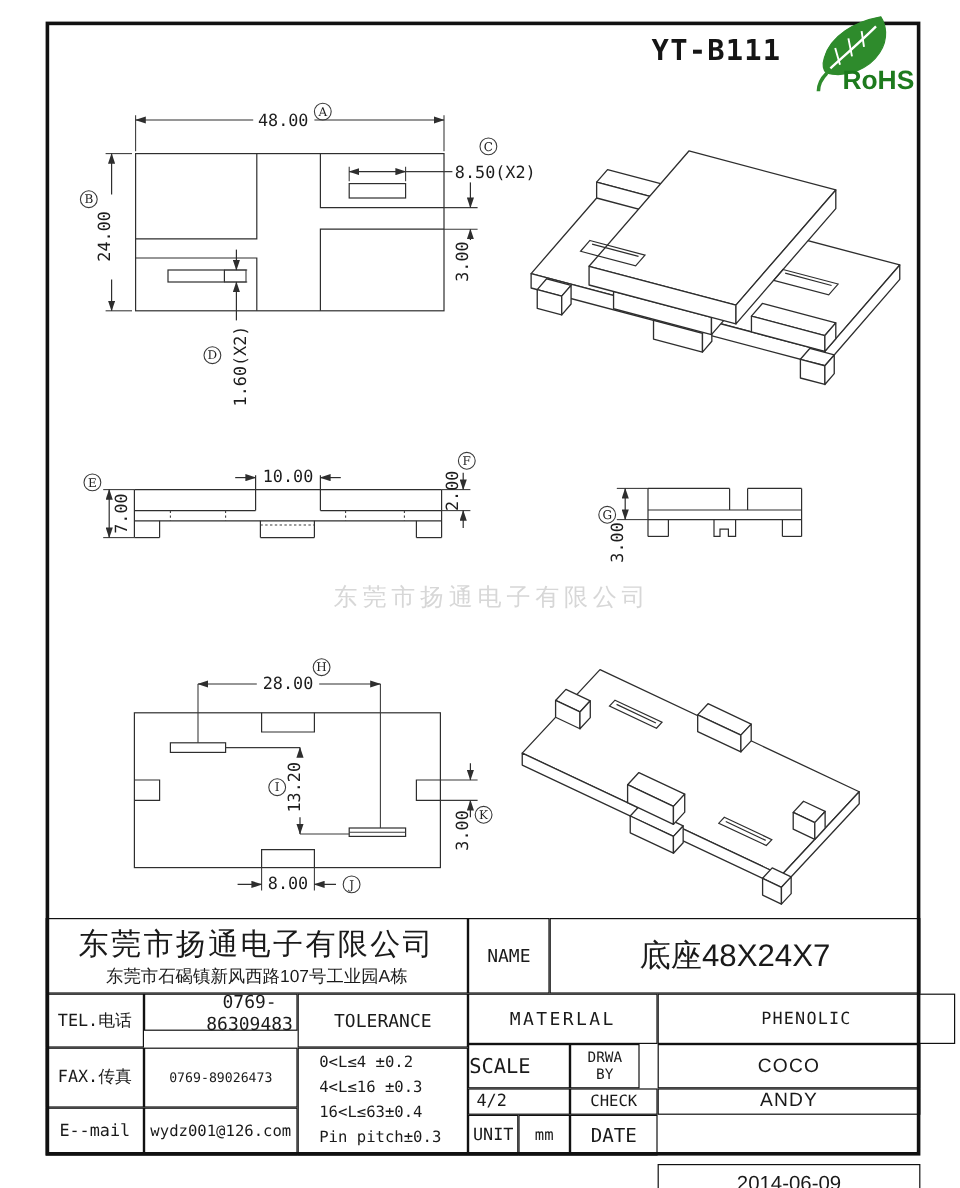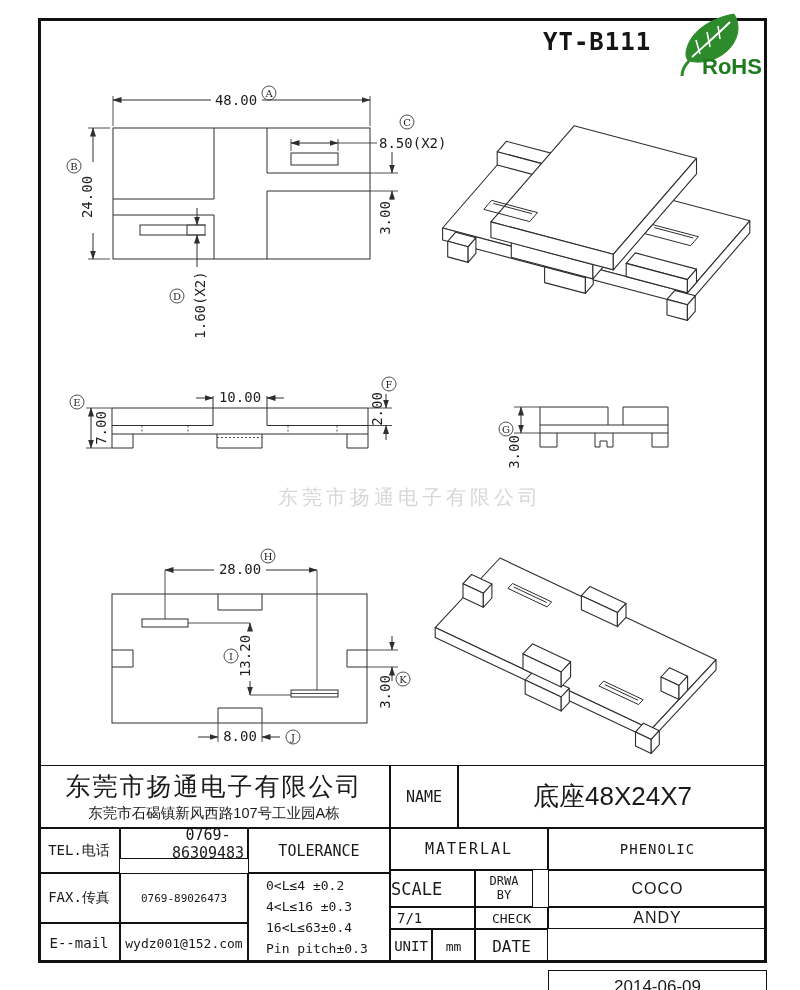--- a/index.html
+++ b/index.html
@@ -278,33 +278,33 @@
   <div class="cell mono" style="left:120px;top:873px;width:128px;height:50px;font-size:11px;">0769-89026473</div>
 
   <div class="cell tolrows" style="left:248px;top:873px;width:142px;height:90px;">
     <div>0&lt;L≤4  ±0.2</div>
     <div>4&lt;L≤16 ±0.3</div>
     <div>16&lt;L≤63±0.4</div>
     <div>Pin pitch±0.3</div>
   </div>
 
   <div class="cell mono" style="left:38px;top:923px;width:82px;height:40px;font-size:14px;">E--mail</div>
-  <div class="cell mono" style="left:120px;top:923px;width:128px;height:40px;font-size:13px;">wydz001@152.com</div>
+  <div class="cell mono" style="left:120px;top:923px;width:128px;height:40px;font-size:13px;">wydz001@126.com</div>
 
   <div class="cell mono" style="left:390px;top:765px;width:68px;height:63px;font-size:15px;">NAME</div>
   <div class="cell sans" style="left:458px;top:765px;width:309px;height:63px;font-size:26px;text-align:right;">底座48X24X7</div>
 
   <div class="cell mono" style="left:390px;top:828px;width:158px;height:42px;font-size:15px;letter-spacing:2px;">MATERLAL</div>
-  <div class="cell mono" style="left:548px;top:828px;width:219px;height:42px;font-size:14px;letter-spacing:1px;">PHENOLIC</div>
+  <div class="cell mono" style="left:548px;top:828px;width:248px;height:42px;font-size:14px;letter-spacing:1px;">PHENOLIC</div>
 
   <div class="cell mono" style="left:390px;top:870px;width:85px;height:37px;font-size:17px;justify-content:flex-start;padding-left:0;">SCALE</div>
   <div class="cell mono" style="left:475px;top:870px;width:58px;height:37px;font-size:12px;line-height:1.1;padding:0 12px;">DRWA BY</div>
   <div class="cell sans" style="left:548px;top:870px;width:219px;height:37px;font-size:16px;letter-spacing:1px;">COCO</div>
 
-  <div class="cell mono" style="left:390px;top:907px;width:85px;height:22px;font-size:14px;justify-content:flex-start;padding-left:6px;">7/1</div>
+  <div class="cell mono" style="left:390px;top:907px;width:85px;height:22px;font-size:14px;justify-content:flex-start;padding-left:6px;">4/2</div>
   <div class="cell mono" style="left:475px;top:907px;width:73px;height:22px;font-size:13px;">CHECK</div>
   <div class="cell sans" style="left:548px;top:907px;width:219px;height:22px;font-size:16px;letter-spacing:1px;">ANDY</div>
 
   <div class="cell mono" style="left:390px;top:929px;width:42px;height:34px;font-size:14px;">UNIT</div>
   <div class="cell mono" style="left:432px;top:929px;width:43px;height:34px;font-size:13px;">mm</div>
   <div class="cell mono" style="left:475px;top:929px;width:73px;height:34px;font-size:16px;">DATE</div>
   <div class="cell sans" style="left:548px;top:929px;width:219px;height:34px;font-size:17px;margin-top:41px;">2014-06-09</div>
 </div>
 
 </body></html>

